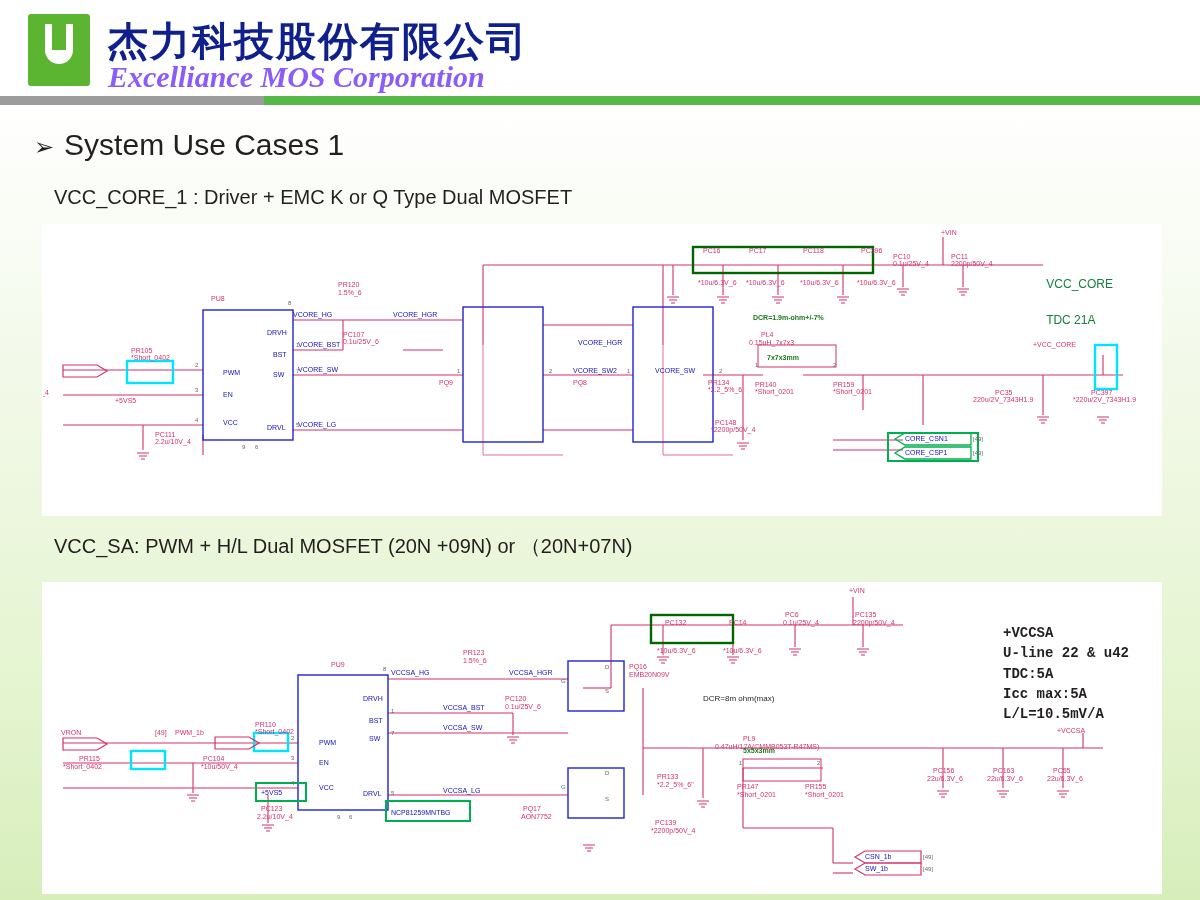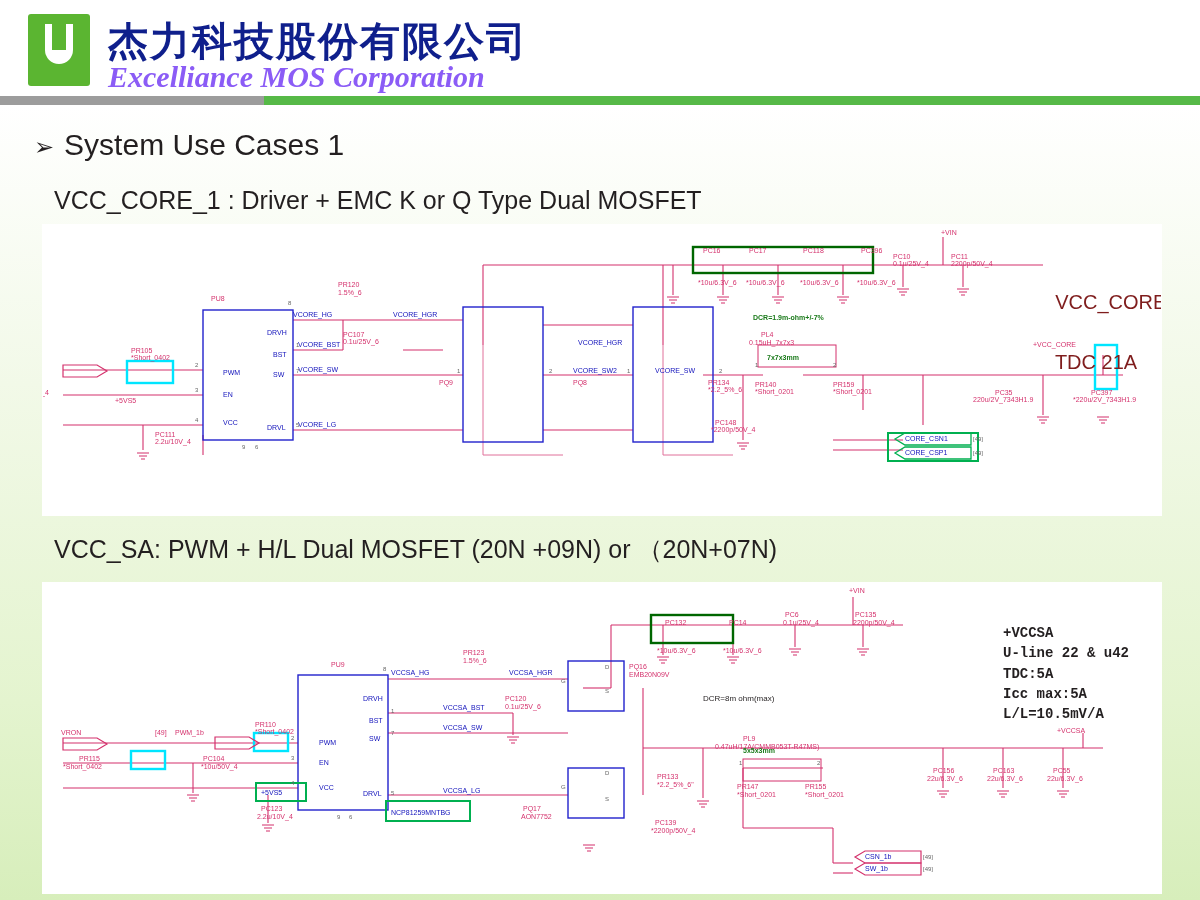--- a/index.html
+++ b/index.html
@@ -53,39 +53,39 @@
   }
   
   .slide-title{
     position:absolute;left:34px;top:128px;
     font-size:30px;color:#231f20;white-space:nowrap;
   }
   .slide-title .bullet{
     color:#231f20;font-size:24px;margin-right:10px;
   }
   .sub-title{
-    position:absolute;font-size:25px;color:#231f20;white-space:nowrap;
+    position:absolute;font-size:20px;color:#231f20;white-space:nowrap;
   }
   #sub1{left:54px;top:186px;}
   #sub2{left:54px;top:533px;}
 
   
   .panel{
     position:absolute;background:#ffffff;border:1px solid #ffffff;
     overflow:hidden;
   }
   #panel1{left:42px;top:224px;width:1118px;height:290px;}
   #panel2{left:42px;top:582px;width:1118px;height:310px;}
 
   .sch{position:absolute;left:0;top:0;width:100%;height:100%;}
   .note{
     position:absolute;white-space:pre;font-family:"Liberation Sans",sans-serif;
   }
   .big-note{
-    font-size:20px;color:#7f1d1d;line-height:1.5;
+    font-size:12px;color:#15803d;line-height:1.5;
   }
   .mono-note{
     font-family:"Liberation Mono", monospace;font-size:14px;color:#231f20;
     line-height:1.45;font-weight:bold;
   }
 </style>
 </head>
 <body>
 
 <div class="header">

